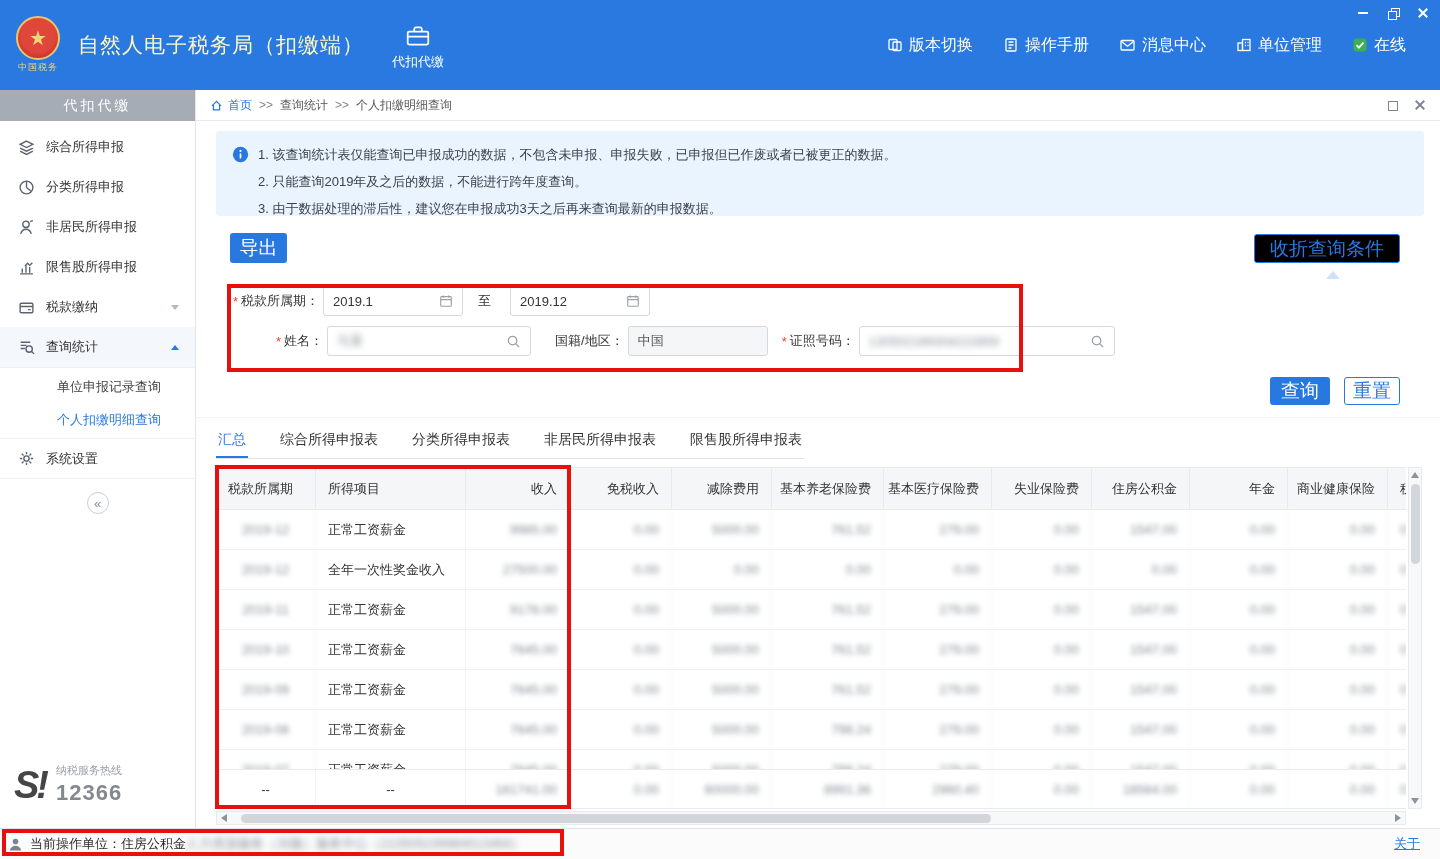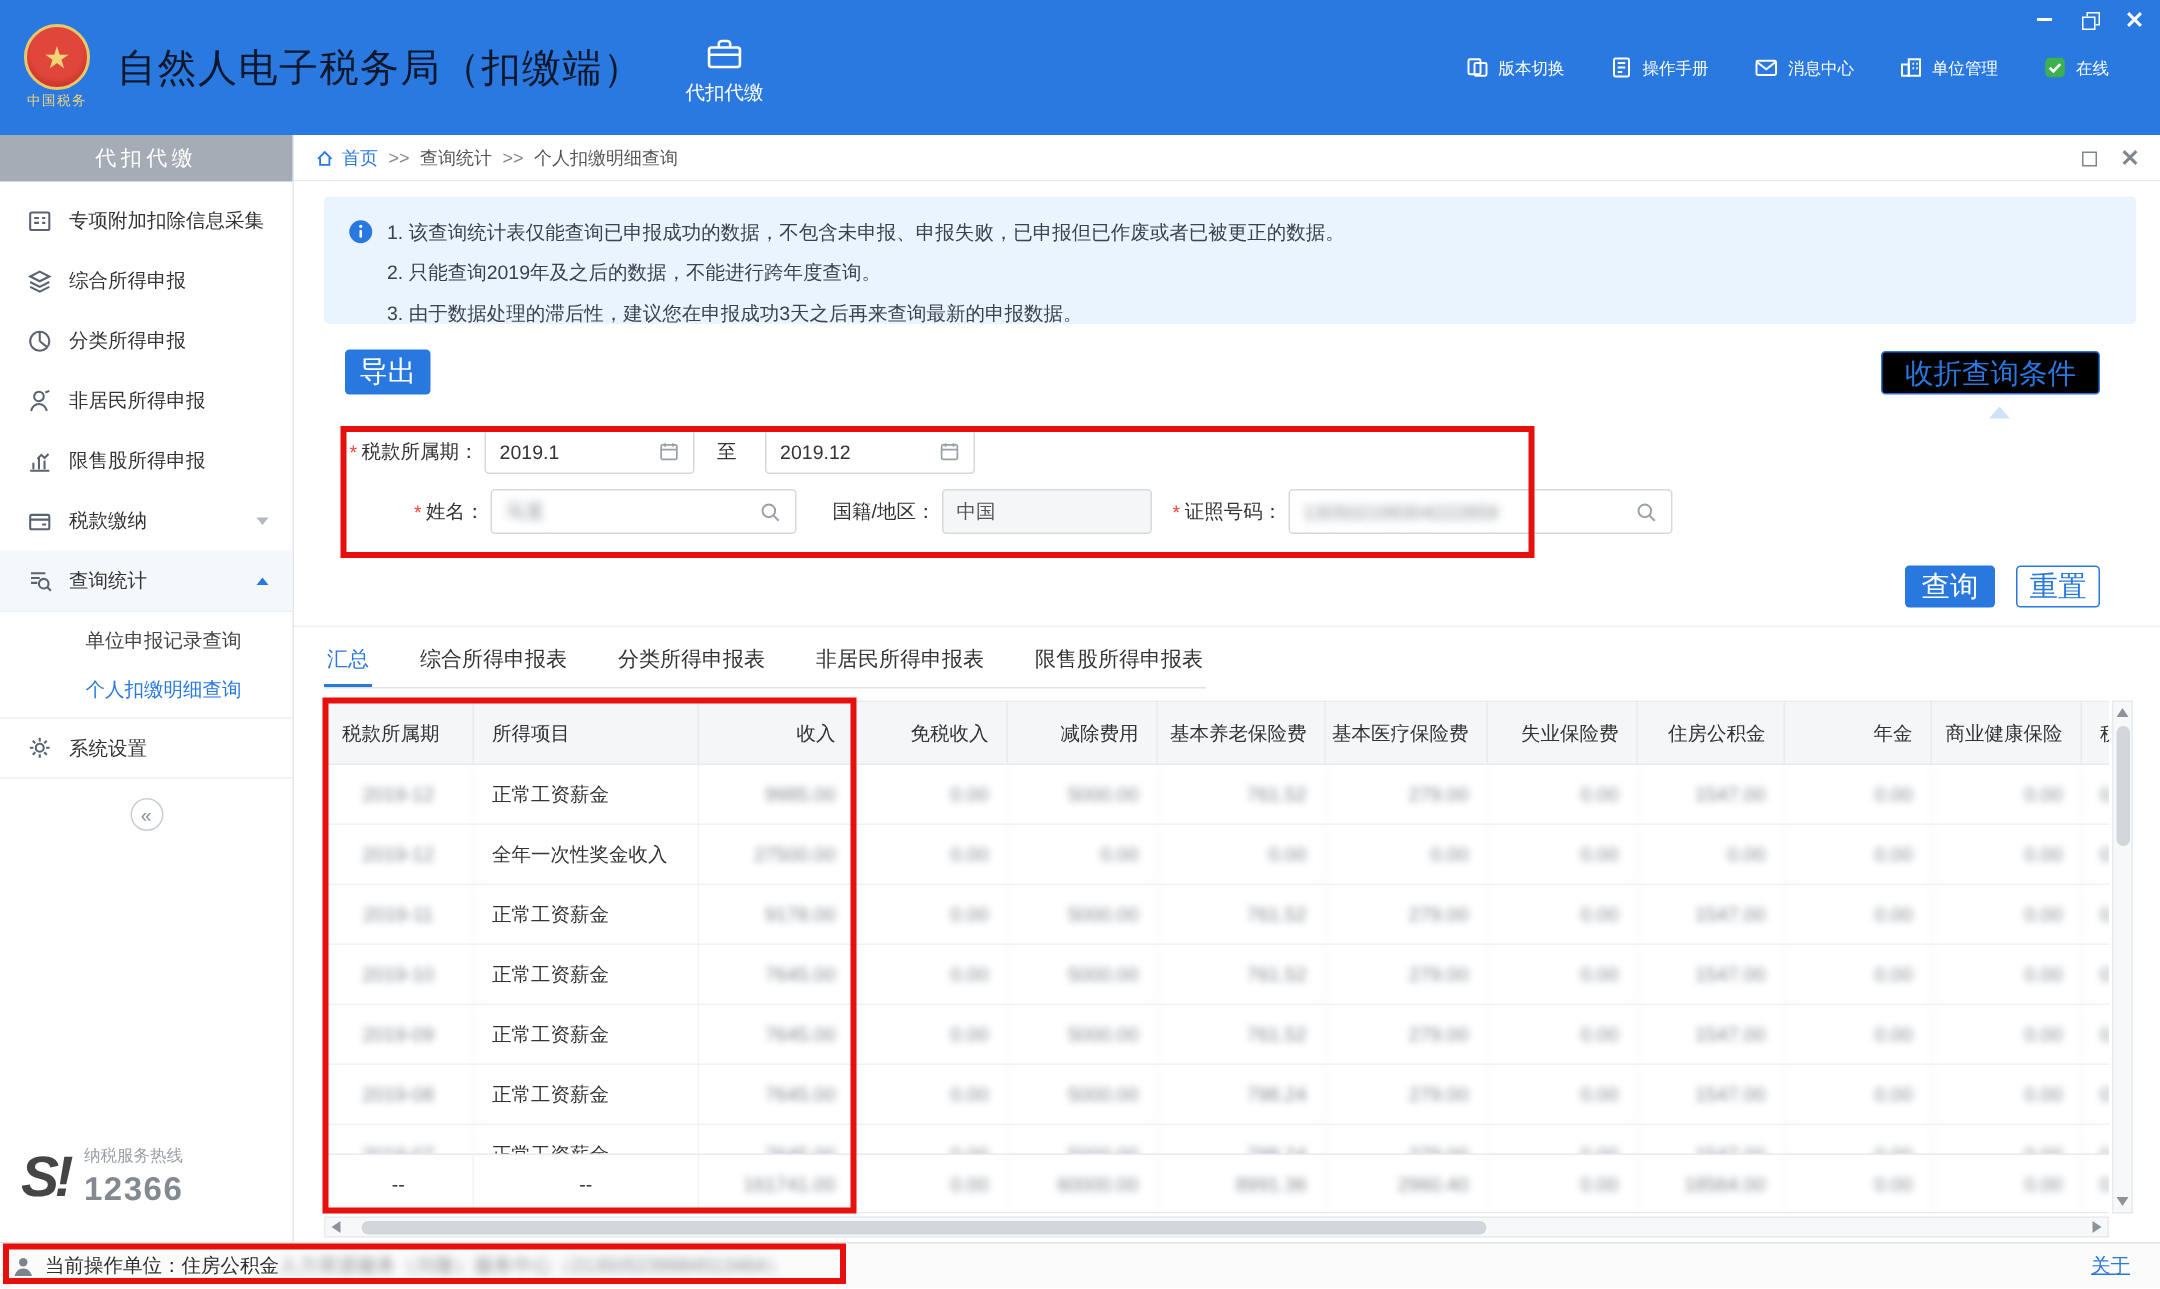--- a/index.html
+++ b/index.html
@@ -6,25 +6,25 @@
   html,body{width:1440px;height:859px}
   body{font-family:"Liberation Sans","DejaVu Sans",sans-serif;font-size:13px;color:#333;background:#fff;overflow:hidden}
   .screen{position:relative;width:1440px;height:859px;overflow:hidden;background:#fff}
   svg{display:block}
 
   
   .topbar{position:absolute;left:0;top:0;width:1440px;height:90px;background:#2979e0;display:flex;align-items:center}
   .logo{margin-left:10px;width:56px;display:flex;flex-direction:column;align-items:center;gap:1px;flex:none}
   .logo-circle{width:44px;height:44px;border-radius:50%;background:radial-gradient(circle at 50% 42%,#e0473a 55%,#b02318 100%);border:2px solid #e9c76a;display:flex;align-items:center;justify-content:center;color:#f3d47a;font-size:20px}
   .logo-caption{font-size:9px;color:#f3d47a;letter-spacing:1px;white-space:nowrap}
-  .app-title{color:#0f172a;font-size:26px;font-weight:500;margin-left:12px;letter-spacing:1px;white-space:nowrap}
+  .app-title{color:#fef9c3;font-size:21px;font-weight:500;margin-left:12px;letter-spacing:1px;white-space:nowrap}
   .module-tab{margin-left:28px;display:flex;flex-direction:column;align-items:center;gap:5px;color:#fff;cursor:pointer;padding-top:4px}
   .module-tab span{font-size:13px}
   .top-links{margin-left:auto;display:flex;align-items:center;gap:30px;margin-right:34px}
-  .top-link{display:flex;align-items:center;gap:6px;color:#fff;font-size:11px;cursor:pointer;white-space:nowrap}
+  .top-link{display:flex;align-items:center;gap:6px;color:#fff;font-size:16px;cursor:pointer;white-space:nowrap}
   .win-controls{position:absolute;top:6px;right:10px;display:flex;gap:16px}
   .wc{width:14px;height:14px;position:relative;cursor:pointer}
   .wc-min::after{content:"";position:absolute;left:2px;right:2px;top:6px;height:2px;background:#fff}
   .wc-restore::before{content:"";position:absolute;left:5px;top:2px;width:7px;height:7px;border:1px solid #fff}
   .wc-restore::after{content:"";position:absolute;left:2px;top:5px;width:7px;height:7px;border:1px solid #fff;background:#2979e0}
   .wc-close::before,.wc-close::after{content:"";position:absolute;left:6px;top:1px;width:2px;height:12px;background:#fff}
   .wc-close::before{transform:rotate(45deg)}
   .wc-close::after{transform:rotate(-45deg)}
 
   
@@ -198,27 +198,20 @@
       <span class="wc wc-restore"></span>
       <span class="wc wc-close"></span>
     </div>
   </header>
 
   <aside class="sidebar">
     <div class="sidebar-header">代扣代缴</div>
     <nav class="side-nav">
       <div class="menu-item">
         <svg class="mi-icon" width="17" height="17" viewBox="0 0 16 16" fill="none" stroke="currentColor" stroke-width="1.3">
-            <rect x="2" y="2.5" width="12" height="11" rx="1"></rect>
-            <path d="M4.5 6h3M4.5 9h3M9.5 6h2M9.5 9h2"></path>
-          </svg>
-        <span>专项附加扣除信息采集</span>
-      </div>
-      <div class="menu-item">
-        <svg class="mi-icon" width="17" height="17" viewBox="0 0 16 16" fill="none" stroke="currentColor" stroke-width="1.3">
             <path d="M8 2l6 3-6 3-6-3z"></path>
             <path d="M2 8.5l6 3 6-3M2 11.5l6 3 6-3"></path>
           </svg>
         <span>综合所得申报</span>
       </div>
       <div class="menu-item">
         <svg class="mi-icon" width="17" height="17" viewBox="0 0 16 16" fill="none" stroke="currentColor" stroke-width="1.3">
             <circle cx="8" cy="8" r="6"></circle>
             <path d="M8 8V2M8 8l4.5 3.5"></path>
           </svg>

